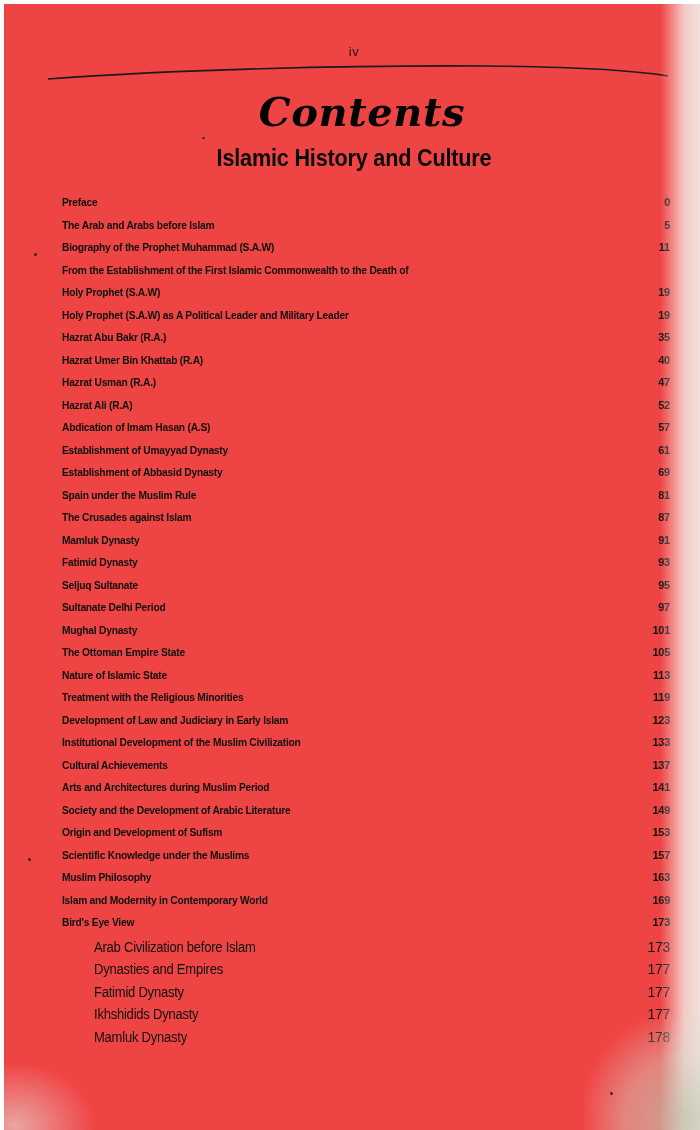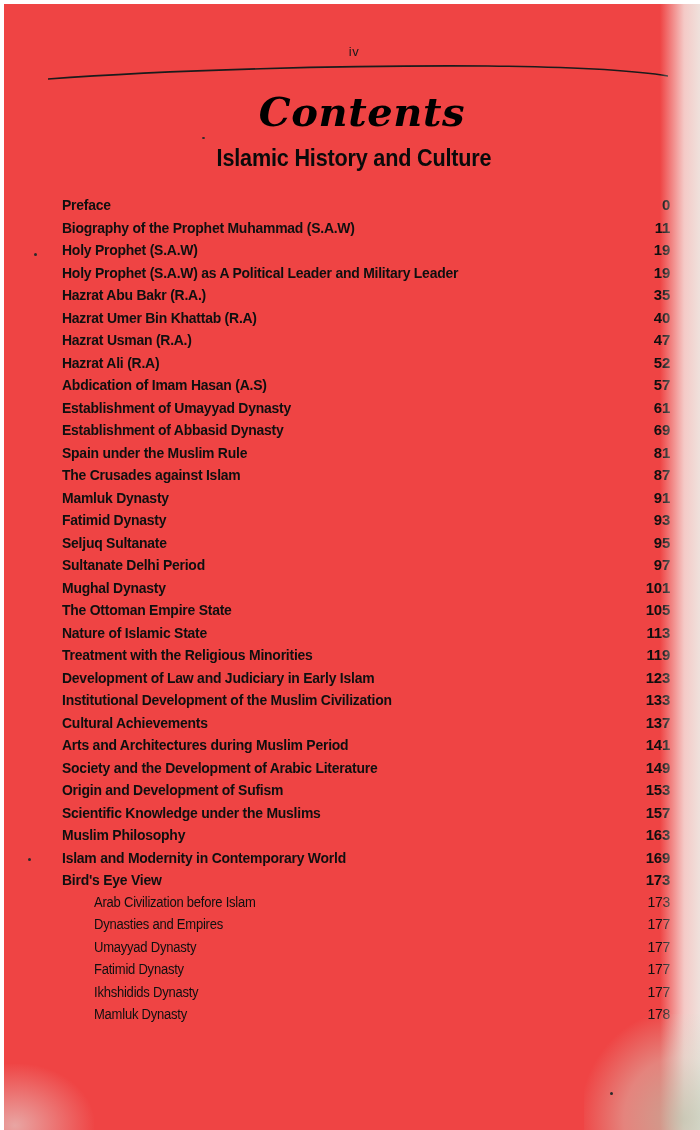--- a/index.html
+++ b/index.html
@@ -90,21 +90,21 @@
   #toc {
     position: absolute;
     left: 58px;
     top: 192px;
     width: 608px;
   }
   .toc-row {
     display: flex;
     align-items: baseline;
     height: 22.5px;
-    font-size: 15px;
+    font-size: 11px;
     letter-spacing: -0.25px;
     white-space: nowrap;
     color: #0f0f0f;
   }
   .toc-row .label {
     flex: 0 0 auto;
     transform: scaleX(0.93);
     transform-origin: left center;
   }
   .toc-row .leader {
@@ -156,23 +156,31 @@
   <div id="contents-title">Contents</div>
   <div id="subtitle">Islamic History and Culture</div>
 
   <div id="toc">
       <div class="toc-row normal">
         <span class="label">Preface</span>
         <span class="leader"></span>
         <span class="page">0</span>
       </div>
       <div class="toc-row normal">
+        <span class="label">The Arab and Arabs before Islam</span>
+        <span class="leader"></span>
+        <span class="page">5</span>
+      </div>
+      <div class="toc-row normal">
         <span class="label">Biography of the Prophet Muhammad (S.A.W)</span>
         <span class="leader"></span>
         <span class="page">11</span>
+      </div>
+      <div class="toc-row normal nolead">
+        <span class="label">From the Establishment of the First Islamic Commonwealth to the Death of</span>
       </div>
       <div class="toc-row normal">
         <span class="label">Holy Prophet (S.A.W)</span>
         <span class="leader"></span>
         <span class="page">19</span>
       </div>
       <div class="toc-row normal">
         <span class="label">Holy Prophet (S.A.W) as A Political Leader and Military Leader</span>
         <span class="leader"></span>
         <span class="page">19</span>
@@ -312,25 +320,20 @@
         <span class="leader"></span>
         <span class="page">173</span>
       </div>
       <div class="toc-row light sub">
         <span class="label">Arab Civilization before Islam</span>
         <span class="leader"></span>
         <span class="page">173</span>
       </div>
       <div class="toc-row light sub">
         <span class="label">Dynasties and Empires</span>
-        <span class="leader"></span>
-        <span class="page">177</span>
-      </div>
-      <div class="toc-row light sub">
-        <span class="label">Umayyad Dynasty</span>
         <span class="leader"></span>
         <span class="page">177</span>
       </div>
       <div class="toc-row light sub">
         <span class="label">Fatimid Dynasty</span>
         <span class="leader"></span>
         <span class="page">177</span>
       </div>
       <div class="toc-row light sub">
         <span class="label">Ikhshidids Dynasty</span>

